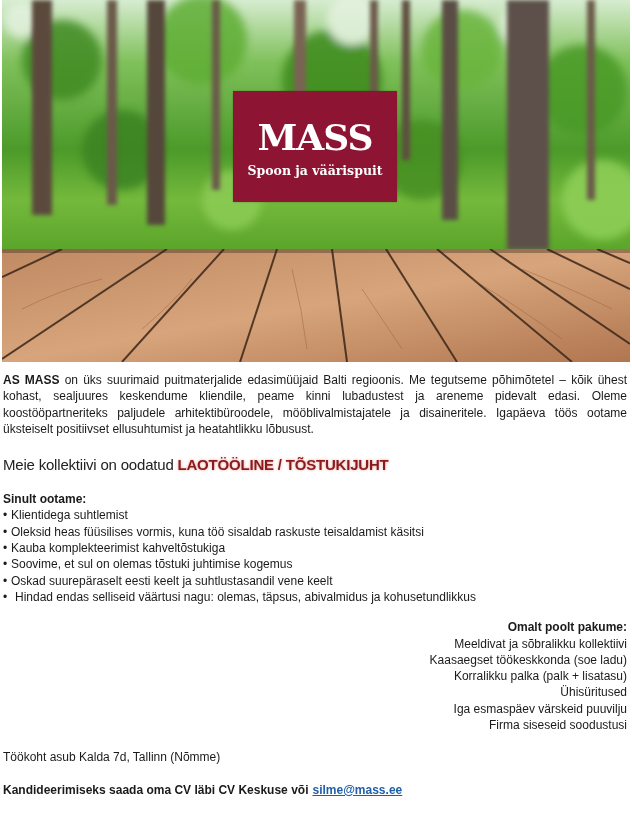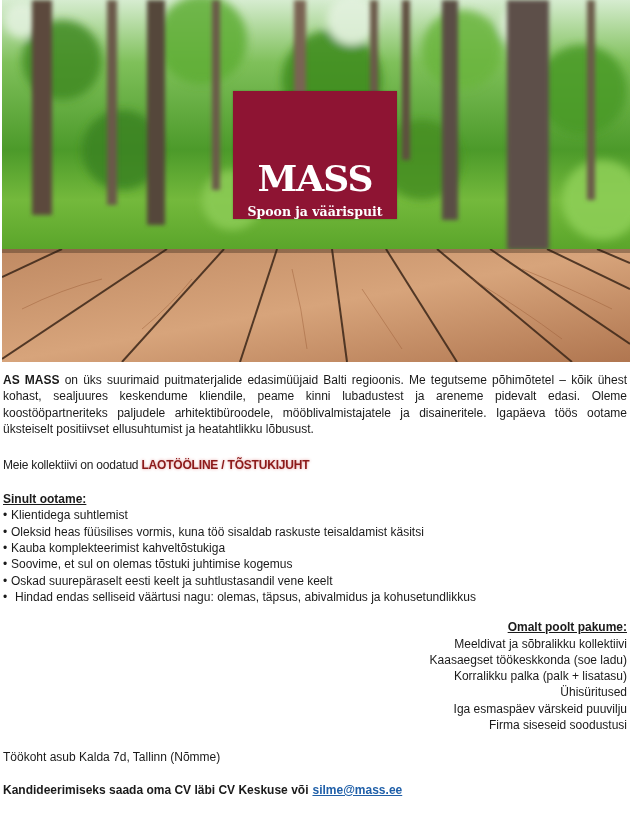--- a/index.html
+++ b/index.html
@@ -9,50 +9,50 @@
     
     .banner {
       position: absolute; left: 2px; top: 0; width: 628px; height: 362px;
       overflow: hidden;
       background: linear-gradient(180deg, #c9e6c4 0%, #7fbf5a 18%, #4f9a2e 40%, #6fb43a 58%, #8cc850 66%, #5aa52b 74%);
     }
     .forest { position: absolute; left: 0; top: 0; width: 628px; height: 250px; }
     .deck { position: absolute; left: 0; top: 249px; width: 628px; height: 113px; }
 
     .logo {
-      position: absolute; left: 231px; top: 91px; width: 164px; height: 128px;
+      position: absolute; left: 231px; top: 91px; width: 164px; height: 111px;
       background: #8e1433;
-      display: flex; flex-direction: column; align-items: center; justify-content: flex-end;
+      display: flex; flex-direction: column; align-items: center; justify-content: center;
       box-shadow: 0 0 2px rgba(0,0,0,0.25);
     }
     .logo-main {
       font-family: "DejaVu Serif", "Liberation Serif", serif;
       font-weight: bold; color: #ffffff; font-size: 36px; letter-spacing: -1px;
       line-height: 1; margin-top: 4px;
     }
     .logo-sub {
       font-family: "DejaVu Serif", "Liberation Serif", serif;
       font-weight: bold; color: #ffffff; font-size: 12.5px; margin-top: 8px;
     }
 
     
     .content { position: absolute; left: 3px; top: 372px; width: 624px; font-size: 12px; line-height: 16.3px; }
     .intro { text-align: justify; text-align-last: left; }
     .intro b { font-weight: bold; }
 
     .headline {
-      margin-top: 16px; font-size: 12px; font-weight: normal; color: #222222;
+      margin-top: 16px; font-size: 15px; font-weight: normal; color: #222222;
       line-height: 24px; letter-spacing: -0.2px;
     }
     .headline .hl {
       color: #8b1a1a; font-weight: bold;
       text-shadow: 0 0 3px rgba(200,40,40,0.45);
     }
 
-    .section-title { font-weight: bold; margin-top: 14px; text-decoration: underline; }
+    .section-title { font-weight: bold; margin-top: 14px; }
     ul.bullets { list-style: none; }
     ul.bullets li { position: relative; padding-left: 0; }
     ul.bullets li .dot { display: inline-block; width: 8px; }
     ul.bullets li.extra .dot { width: 12px; }
 
     .offers { margin-top: 14px; text-align: right; }
     .offers .section-title { margin-top: 0; }
 
     .hours { margin-top: 16px; }
     .apply { margin-top: 16px; font-weight: bold; }

